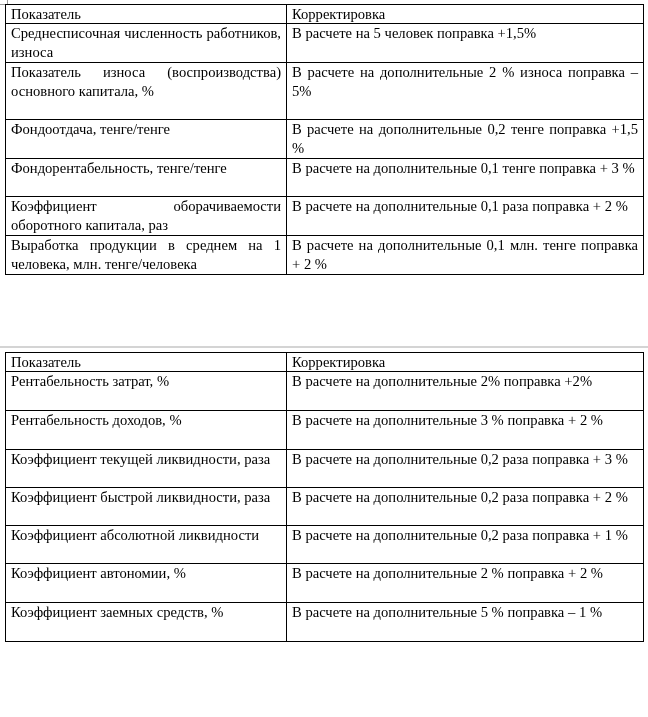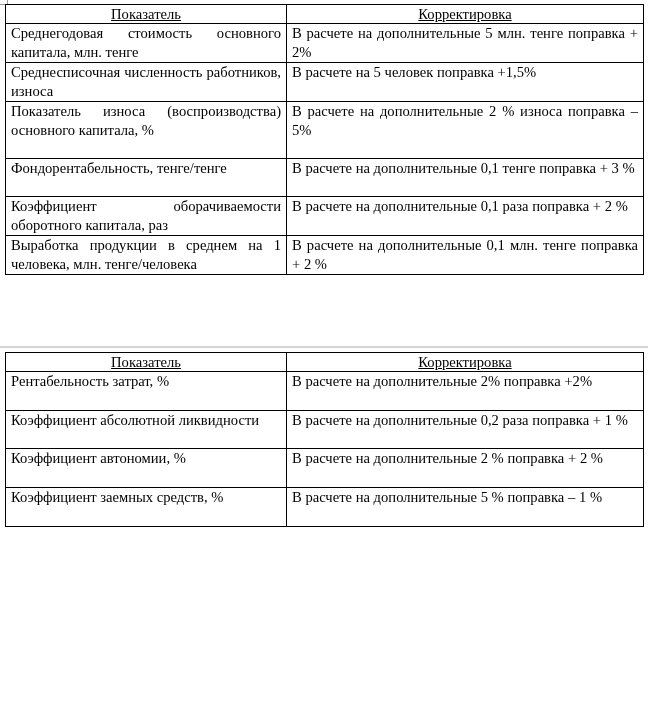--- a/index.html
+++ b/index.html
@@ -7,21 +7,21 @@
          font-family: "Liberation Serif", "DejaVu Serif", serif; color: #000; }
   .corner-mark { position: absolute; left: 0; top: 0; width: 7px; height: 4px;
                  border-right: 1px solid #9a9a9a; border-bottom: 1px solid #9a9a9a; }
   table { position: absolute; left: 5px; width: 638px; border-collapse: collapse; table-layout: fixed; }
   #t1 { top: 4px; }
   #t2 { top: 352px; }
   col.c1 { width: 281px; }
   col.c2 { width: 357px; }
   td, th { border: 1px solid #000; padding: 0 5px 0 5px; font-size: 14.6px; line-height: 19px;
            vertical-align: top; text-align: justify; font-weight: normal; }
-  th { text-align: center; height: 18px; line-height: 18px; text-decoration: underline; }
+  th { text-align: left; height: 18px; line-height: 18px; }
   .sep { position: absolute; left: 0; top: 346px; width: 648px; height: 0; border-top: 2px solid #d4d4d4; }
   .r2 td { height: 37px; }
   .r2b td { height: 38px; }
   .r3 td { height: 56px; }
 </style>
 </head>
 <body>
 
 <div class="corner-mark"></div>
 
@@ -30,31 +30,31 @@
       <col class="c1">
       <col class="c2">
     </colgroup>
   <thead>
     <tr>
       <th>Показатель</th>
       <th>Корректировка</th>
     </tr>
   </thead>
   <tbody>
-    <tr class="r2">
-      <td>Среднегодовая стоимость основного капитала, млн. тенге</td>
-      <td>В расчете на дополнительные 5 млн. тенге поправка + 2%</td>
-    </tr>
     <tr class="r2b">
       <td>Среднесписочная численность работников, износа</td>
       <td>В расчете на 5 человек поправка +1,5%</td>
     </tr>
     <tr class="r3">
       <td>Показатель износа (воспроизводства) основного капитала, %</td>
       <td>В расчете на дополнительные 2 % износа поправка – 5%</td>
+    </tr>
+    <tr class="r2">
+      <td>Фондоотдача, тенге/тенге</td>
+      <td>В расчете на дополнительные 0,2 тенге поправка +1,5 %</td>
     </tr>
     <tr class="r2">
       <td>Фондорентабельность, тенге/тенге</td>
       <td>В расчете на дополнительные 0,1 тенге поправка + 3 %</td>
     </tr>
     <tr class="r2">
       <td>Коэффициент оборачиваемости оборотного капитала, раз</td>
       <td>В расчете на дополнительные 0,1 раза поправка + 2 %</td>
     </tr>
     <tr class="r2">
@@ -75,20 +75,32 @@
     <tr>
       <th>Показатель</th>
       <th>Корректировка</th>
     </tr>
   </thead>
   <tbody>
     <tr class="r2b">
       <td>Рентабельность затрат, %</td>
       <td>В расчете на дополнительные 2% поправка +2%</td>
     </tr>
+    <tr class="r2b">
+      <td>Рентабельность доходов, %</td>
+      <td>В расчете на дополнительные 3 % поправка + 2 %</td>
+    </tr>
+    <tr class="r2">
+      <td>Коэффициент текущей ликвидности, раза</td>
+      <td>В расчете на дополнительные 0,2 раза поправка + 3 %</td>
+    </tr>
+    <tr class="r2">
+      <td>Коэффициент быстрой ликвидности, раза</td>
+      <td>В расчете на дополнительные 0,2 раза поправка + 2 %</td>
+    </tr>
     <tr class="r2">
       <td>Коэффициент абсолютной ликвидности</td>
       <td>В расчете на дополнительные 0,2 раза поправка + 1 %</td>
     </tr>
     <tr class="r2b">
       <td>Коэффициент автономии, %</td>
       <td>В расчете на дополнительные 2 % поправка + 2 %</td>
     </tr>
     <tr class="r2b">
       <td>Коэффициент заемных средств, %</td>

